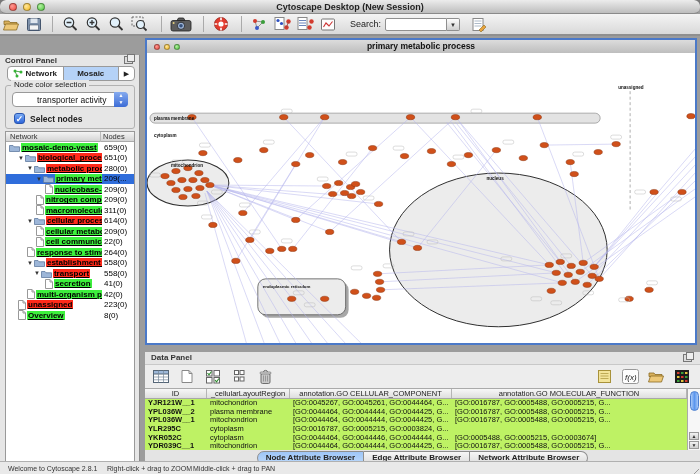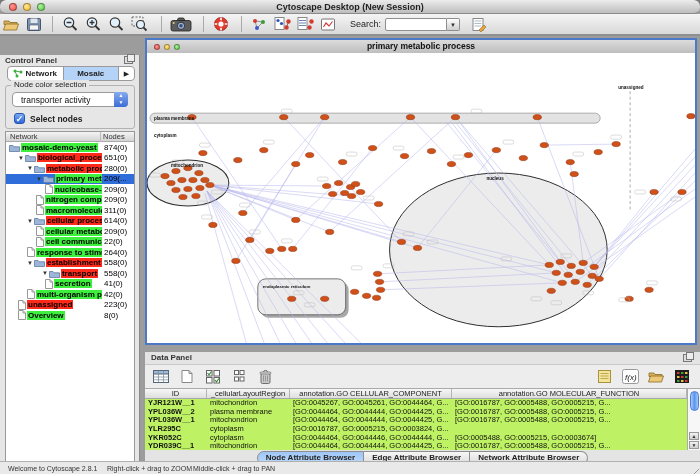--- a/index.html
+++ b/index.html
@@ -21,33 +21,33 @@
   #cpanel{left:0;top:38px;width:140px;height:423px;background:#e6e6e6;border-right:1px solid #8a8a8a;margin-top:17px;}
   #cpanel-title{left:5px;top:1px;font-size:8px;font-weight:bold;color:#333;}
   .floatic{position:absolute;top:1px;width:9px;height:8px;border:1px solid #777;background:#ddd;}
   .floatic:after{content:"";position:absolute;left:2px;top:-3px;width:6px;height:6px;border:1px solid #777;background:#eee;}
   #cptabs{left:7px;top:11px;width:128px;height:15px;border:1px solid #9a9a9a;border-radius:4px;background:#fff;display:flex;overflow:hidden;}
   .cptab{flex:1;display:flex;align-items:center;justify-content:center;font-size:8px;font-weight:bold;color:#222;border-right:1px solid #9a9a9a;}
   .cptab.sel{background:#b5d2f7;}
   #cptab-more{width:15px;display:flex;align-items:center;justify-content:center;font-size:7px;color:#222;}
   #groupbox{left:5px;top:30px;width:130px;height:44px;border:1px solid #b2b2b2;border-radius:3px;}
   #grouplegend{left:11px;top:25px;font-size:8px;color:#222;background:#e6e6e6;padding:0 3px;}
-  #dropdown{left:12px;top:37px;width:116px;height:15px;background:#fff;border:1px solid #999;border-radius:4px;font-size:8.5px;line-height:14px;padding-left:8px;color:#111;}
+  #dropdown{left:12px;top:37px;width:116px;height:15px;background:#fff;border:1px solid #999;border-radius:4px;font-size:8.5px;line-height:14px;padding-left:24px;color:#111;}
   #dropdown-cap{position:absolute;right:-1px;top:-1px;width:14px;height:15px;border-radius:0 4px 4px 0;background:linear-gradient(#86abef,#3c6cd6);color:#fff;font-size:5px;line-height:7px;text-align:center;}
   #checkbox{left:14px;top:58px;width:11px;height:11px;border-radius:3px;background:linear-gradient(#79aaf4,#2e66da);border:1px solid #2a56b0;color:#fff;font-size:9px;line-height:10px;text-align:center;font-weight:bold;}
   #checklbl{left:30px;top:59px;font-size:8.5px;font-weight:bold;color:#222;}
   #treebox{left:5px;top:76px;width:130px;height:341px;background:#fff;border:1px solid #999;overflow:hidden;}
   #treehead{height:10px;background:linear-gradient(#f4f4f4,#d4d4d4);border-bottom:1px solid #aaa;font-size:7.5px;color:#333;position:relative;}
   #treehead .c2{position:absolute;left:97px;top:0;}
   #treehead .c1{position:absolute;left:4px;top:0;}
   #treehead .div{position:absolute;left:94px;top:0;width:1px;height:10px;background:#bbb;}
   .trow{position:relative;height:10.5px;display:flex;align-items:center;white-space:nowrap;}
   .trow.sel{background:#2f6ddb;}
   .labelwrap{overflow:hidden;display:flex;align-items:center;height:10.5px;width:96px;flex:none;}
-  .chip{font-size:8px;font-weight:bold;line-height:9px;padding:0 1px;color:#000;}
+  .chip{font-size:8px;font-weight:bold;line-height:9px;padding:0 1px;color:#000;text-decoration:underline;}
   .chip.green{background:#3df03d;}
   .chip.red{background:#ff2a1a;}
   .tcount{position:absolute;left:98px;font-size:8px;color:#000;}
   .tarrow{font-size:6px;color:#333;margin-right:1px;flex:none;}
   .ticon{flex:none;margin-right:1px;display:flex;}
   
   #netwin{left:145px;top:38px;width:552px;height:307px;border:2px solid #4b79c8;background:#fff;}
   #nettitle{left:0;top:0;width:548px;height:19px;background:linear-gradient(#dcdcdc,#b2b2b2);border-bottom:1px solid #8e8e8e;}
   #nettitletext{width:100%;text-align:center;font-size:8.5px;font-weight:bold;color:#111;line-height:13px;}
   .tl2{position:absolute;top:3.5px;width:6px;height:6px;border-radius:50%;border:0.5px solid rgba(0,0,0,.35);}
@@ -253,21 +253,21 @@
       <div id="tree-body">
           <div class="trow">
             <div class="labelwrap" style="padding-left: 3px;">
               <span class="ticon">
                 <svg width="11" height="9">
                   <path d="M0.5,2.5 h3.5 l1,1.3 h5.5 v4.7 h-10 z" fill="#9db6d8" stroke="#5f7aa0" stroke-width="0.8"></path>
                 </svg>
               </span>
               <span class="chip green">mosaic-demo-yeast</span>
             </div>
-            <span class="tcount">874(0)</span>
+            <span class="tcount">659(0)</span>
           </div>
           <div class="trow">
             <div class="labelwrap" style="padding-left: 12px;">
               <span class="tarrow">▼</span>
               <span class="ticon">
                 <svg width="11" height="9">
                   <path d="M0.5,2.5 h3.5 l1,1.3 h5.5 v4.7 h-10 z" fill="#9db6d8" stroke="#5f7aa0" stroke-width="0.8"></path>
                 </svg>
               </span>
               <span class="chip red">biological_process</span>
@@ -388,21 +388,21 @@
               <span class="ticon">
                 <svg width="11" height="9">
                   <path d="M0.5,2.5 h3.5 l1,1.3 h5.5 v4.7 h-10 z" fill="#9db6d8" stroke="#5f7aa0" stroke-width="0.8"></path>
                 </svg>
               </span>
               <span class="chip red">establishment of lo</span>
             </div>
             <span class="tcount">558(0)</span>
           </div>
           <div class="trow">
-            <div class="labelwrap" style="padding-left: 36px;">
+            <div class="labelwrap" style="padding-left: 28px;">
               <span class="tarrow">▼</span>
               <span class="ticon">
                 <svg width="11" height="9">
                   <path d="M0.5,2.5 h3.5 l1,1.3 h5.5 v4.7 h-10 z" fill="#9db6d8" stroke="#5f7aa0" stroke-width="0.8"></path>
                 </svg>
               </span>
               <span class="chip red">transport</span>
             </div>
             <span class="tcount">558(0)</span>
           </div>

